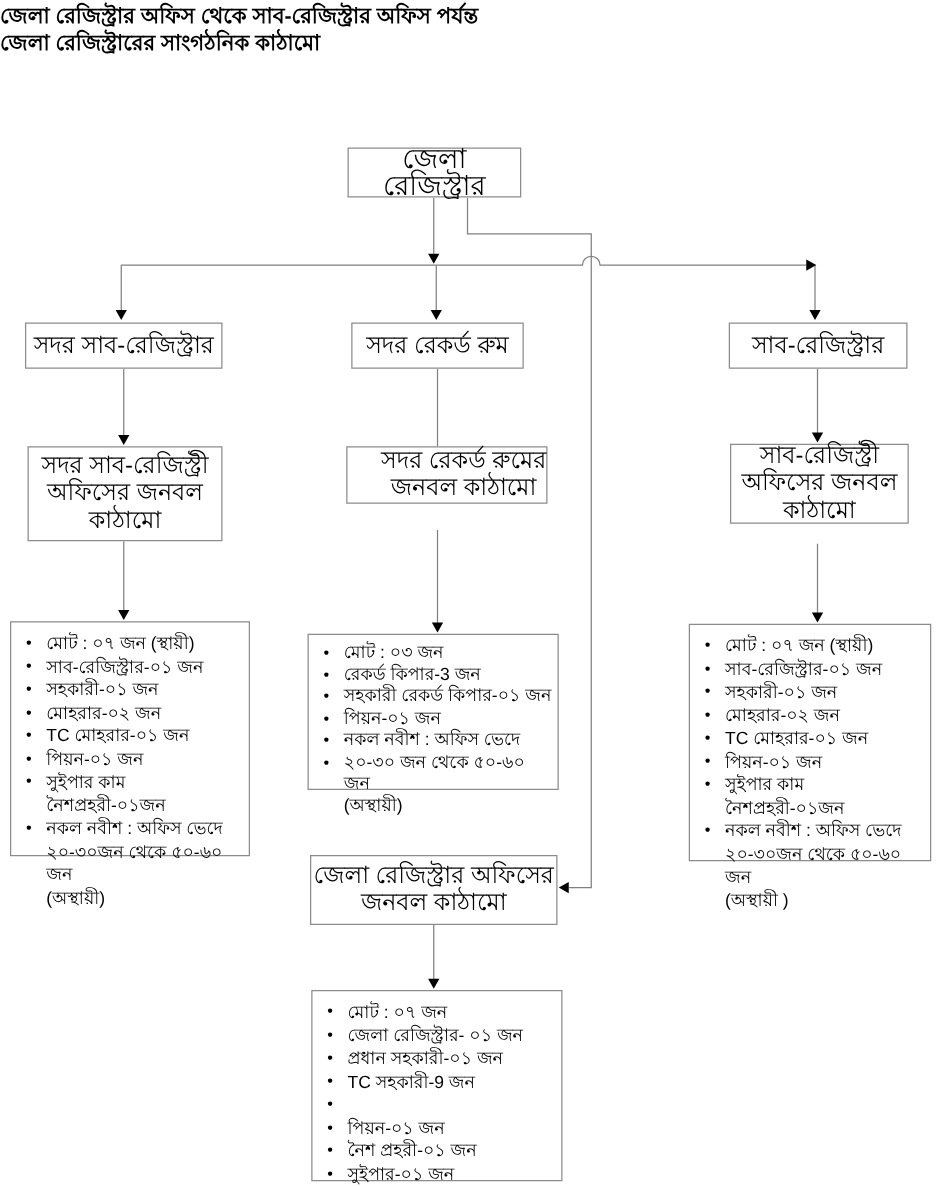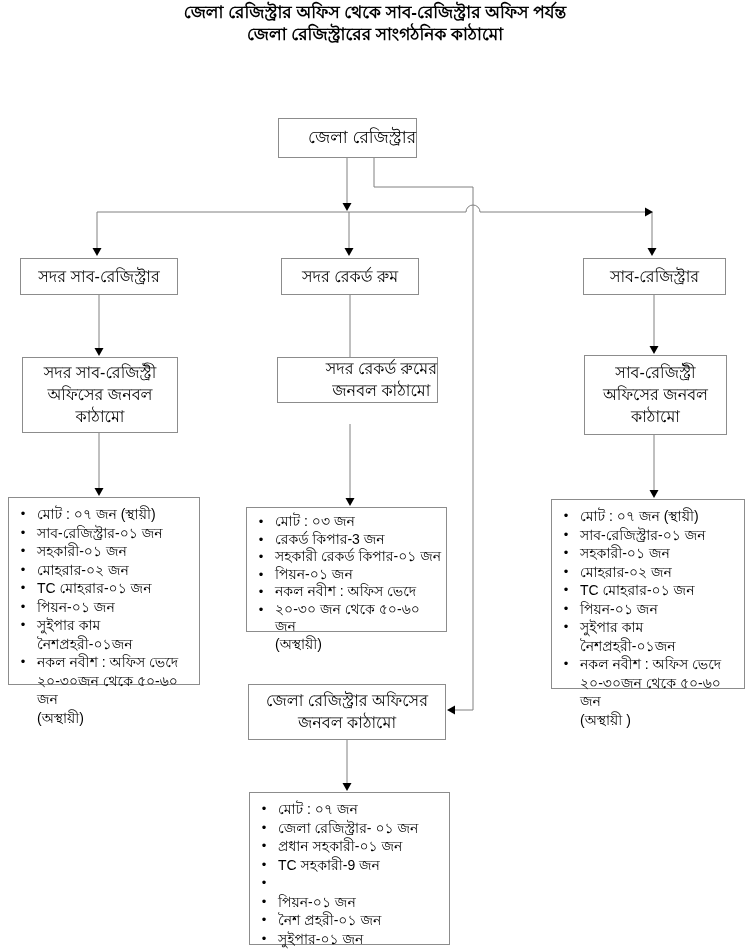--- a/index.html
+++ b/index.html
@@ -1,22 +1,22 @@
 <!DOCTYPE html>
 <html><head>
 <meta charset="utf-8">
 <style>
   html,body{margin:0;padding:0;background:#ffffff;}
   body{width:750px;height:949px;position:relative;font-family:"Liberation Sans",sans-serif;color:#000;}
   .canvas{position:absolute;left:0;top:0;width:750px;height:949px;overflow:hidden;background:#fff;}
-  .title{position:absolute;top:2px;left:0;width:750px;text-align:center;font-weight:bold;font-size:17px;line-height:22px;}
+  .title{position:absolute;top:2px;left:0;width:750px;text-align:left;font-weight:bold;font-size:17px;line-height:22px;}
   .wires{position:absolute;left:0;top:0;}
   .box{position:absolute;border:1px solid #8c8c8c;background:#fff;box-sizing:border-box;}
-  .node{display:flex;align-items:center;justify-content:center;text-align:center;font-size:16px;line-height:22px;}
-  .node-top{font-size:17px;justify-content:flex-end;}
+  .node{display:flex;align-items:center;justify-content:center;text-align:center;font-size:19px;line-height:22px;}
+  .node-top{font-size:22px;justify-content:flex-end;}
   .list{font-size:14px;line-height:18.5px;padding:7px 3px 3px 0;}
   .list.tight{line-height:17.5px;padding-top:5px;}
   .li{display:flex;align-items:flex-start;}
   .bullet{flex:0 0 28px;text-align:center;font-size:13px;}
   .li-text{flex:1 1 auto;}
 </style>
 </head>
 <body>
 
 <div class="canvas">
@@ -76,21 +76,21 @@
   </div>
 
   <div class="box node" style="left:22px;top:357px;width:156px;height:76px;">
     <span>সদর সাব-রেজিস্ট্রী<br>অফিসের জনবল<br>কাঠামো</span>
   </div>
 
   <div class="box node" style="left:277px;top:357px;width:161px;height:46px;justify-content:flex-end;">
     <span>সদর রেকর্ড রুমের<br>জনবল কাঠামো</span>
   </div>
 
-  <div class="box node" style="left:584px;top:355px;width:143px;height:80px;">
+  <div class="box node" style="left:584px;top:355px;width:143px;height:64px;">
     <span>সাব-রেজিস্ট্রী<br>অফিসের জনবল<br>কাঠামো</span>
   </div>
 
   <div class="box list" style="left:8px;top:497px;width:192px;height:188px;">
       <div class="li">
         <span class="bullet">•</span>
         <span class="li-text">মোট : ০৭ জন (স্থায়ী)</span>
       </div>
       <div class="li">
         <span class="bullet">•</span>

